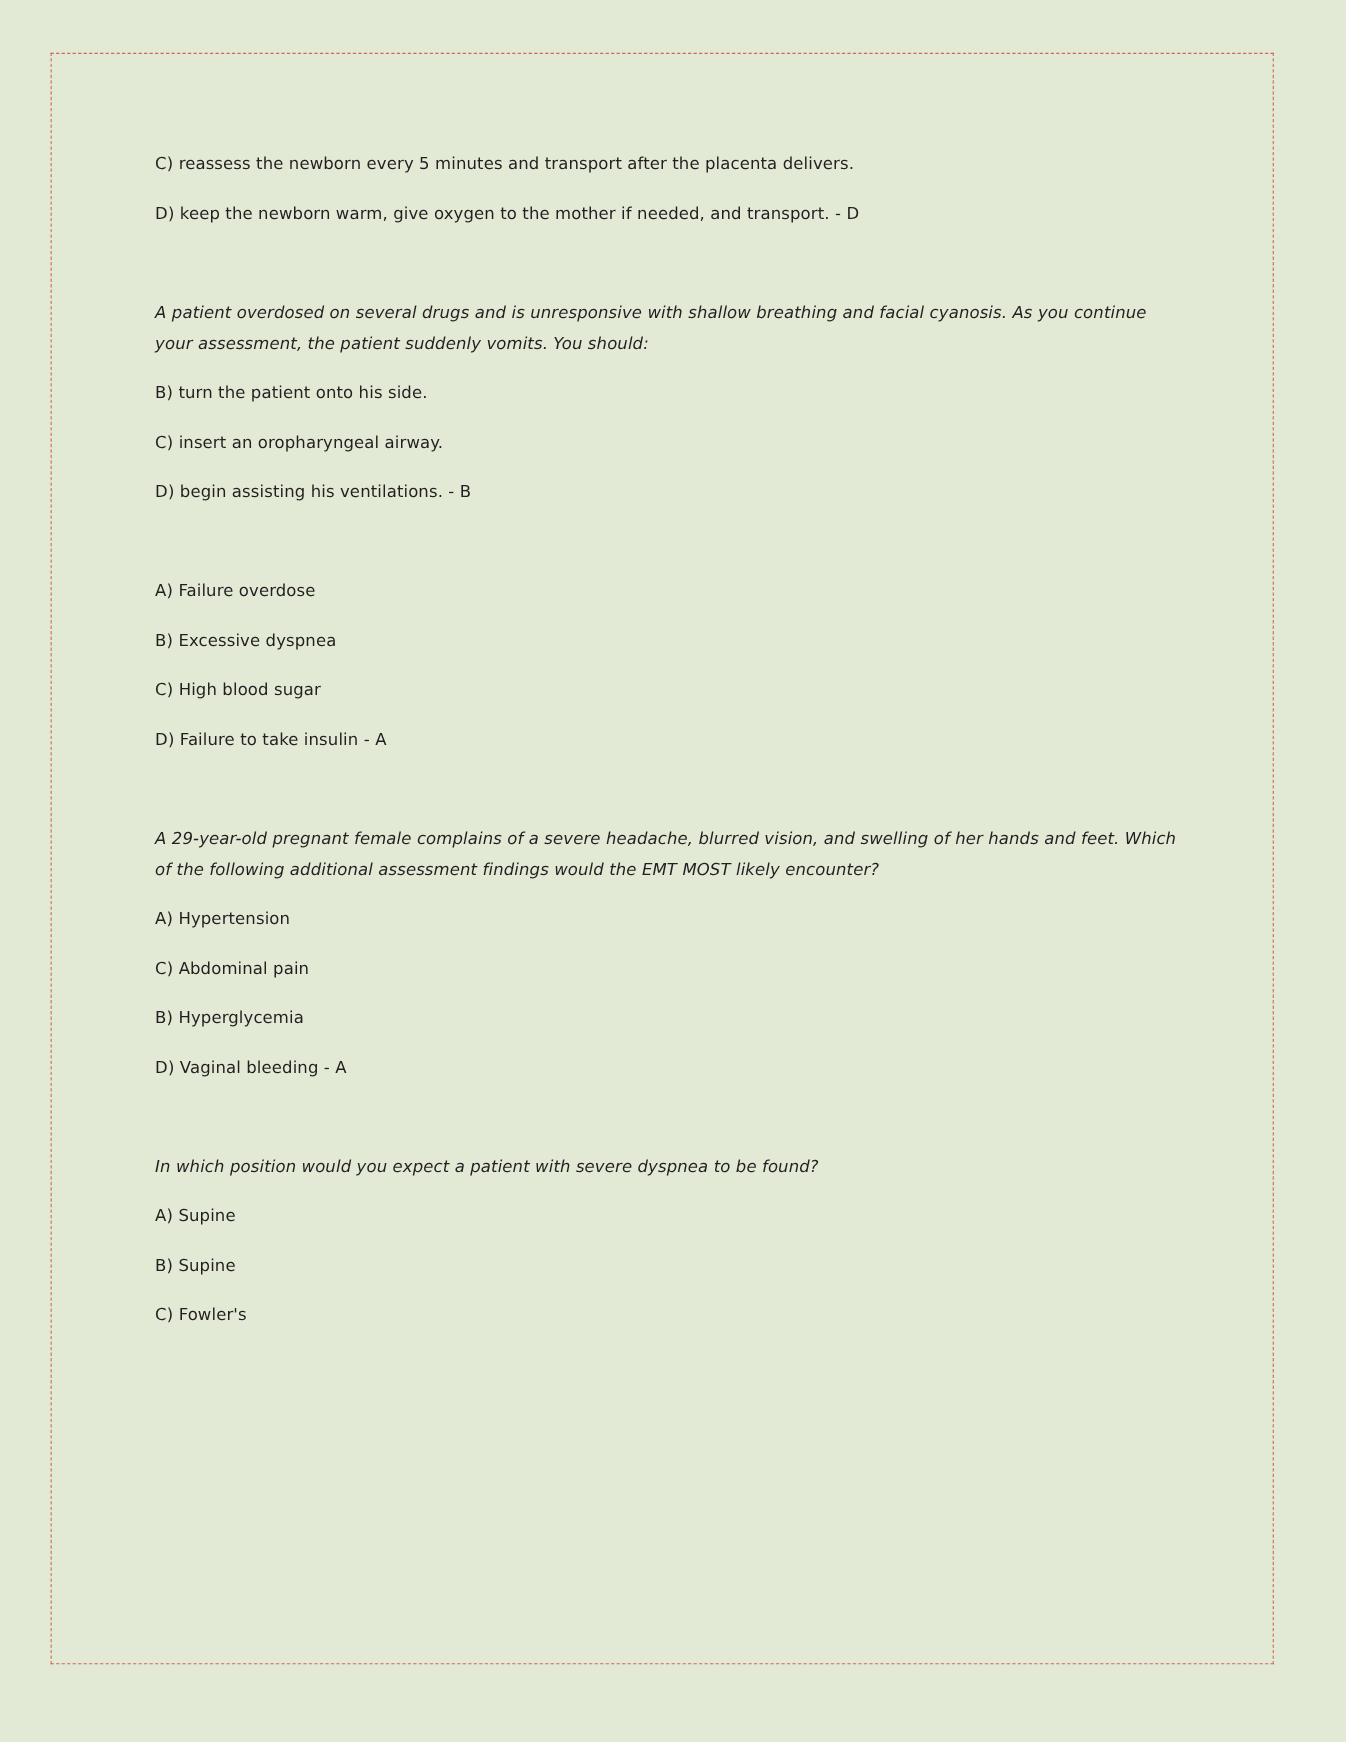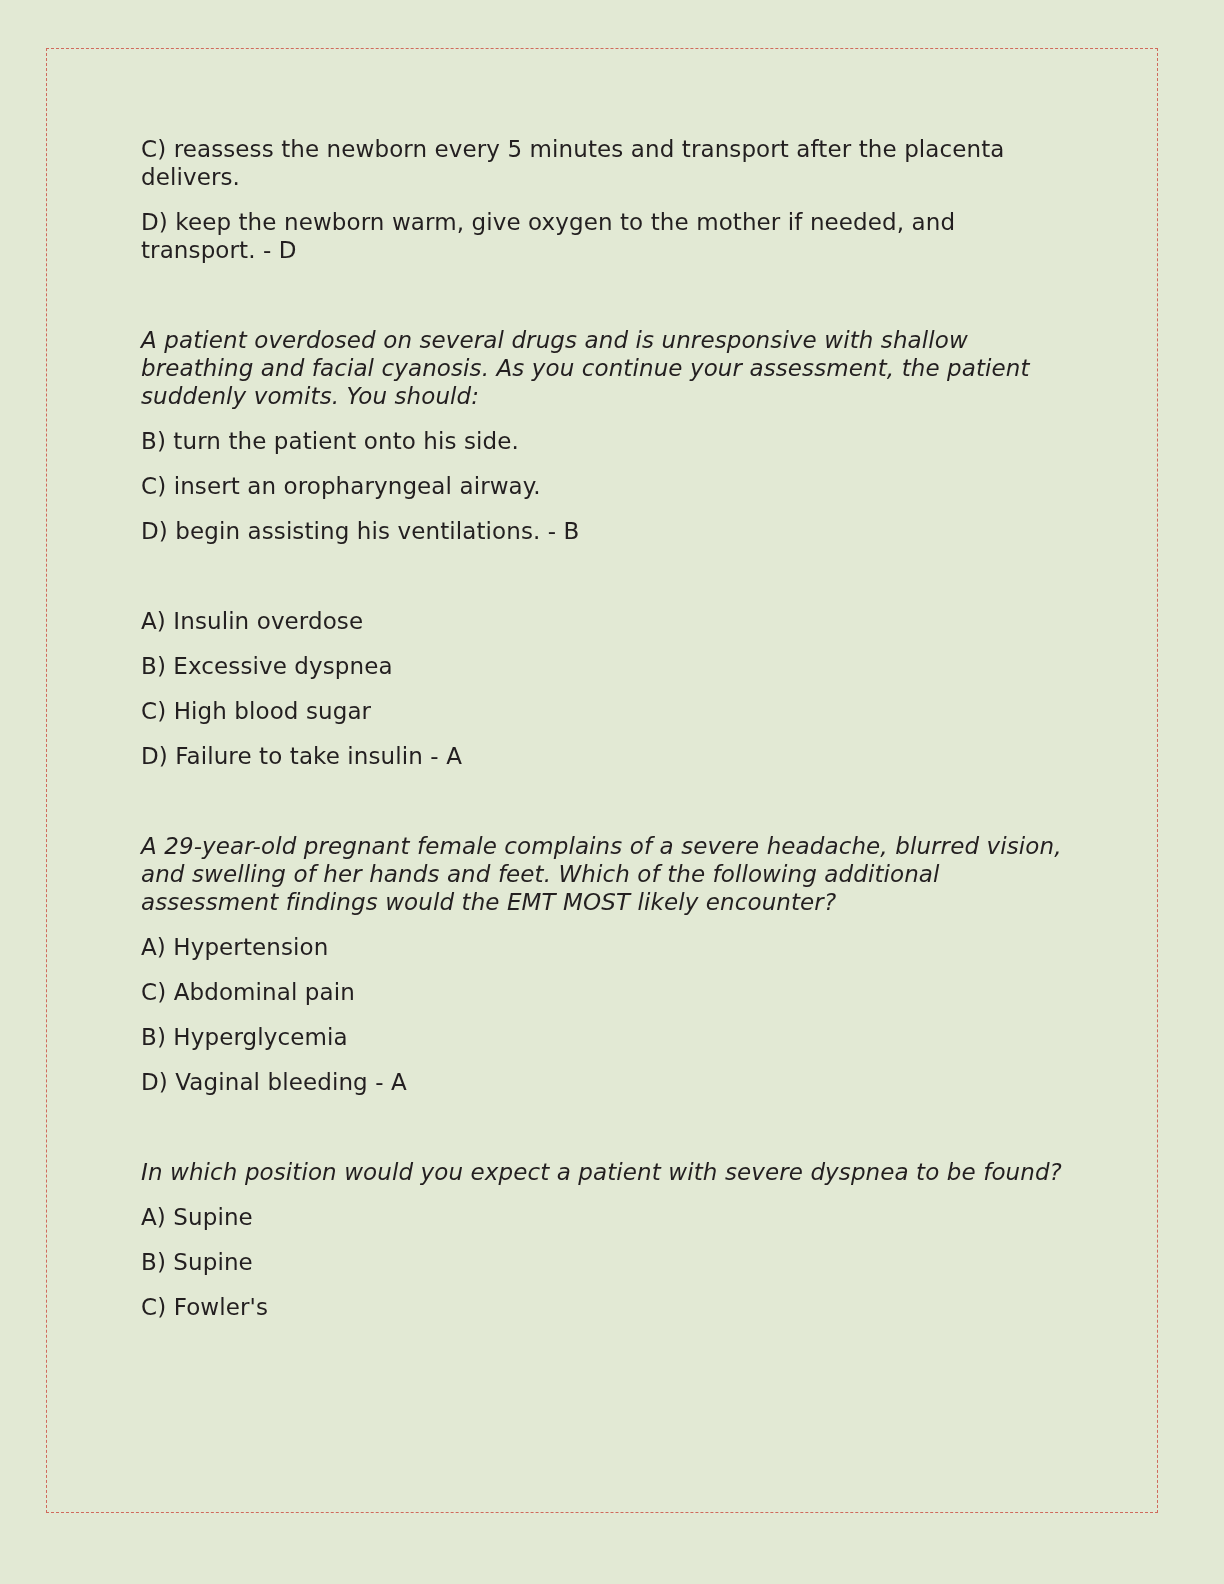--- a/index.html
+++ b/index.html
@@ -29,21 +29,21 @@
     box-sizing: border-box;
     pointer-events: none;
   }
   .content {
     position: absolute;
     left: 141px;
     top: 135px;
     width: 930px;
   }
   .line {
-    font-size: 23px;
+    font-size: 15px;
     line-height: 28px;
     color: #231f20;
     letter-spacing: 0.1px;
   }
   .stem {
     margin-bottom: 17px;
     font-style: italic;
   }
   .option {
     margin-bottom: 17px;
@@ -72,21 +72,21 @@
     </div>
 
     <div class="block">
       <div class="line stem">A patient overdosed on several drugs and is unresponsive with shallow breathing and facial cyanosis. As you continue your assessment, the patient suddenly vomits. You should:</div>
       <div class="line option">B) turn the patient onto his side.</div>
       <div class="line option">C) insert an oropharyngeal airway.</div>
       <div class="line option">D) begin assisting his ventilations. - B</div>
     </div>
 
     <div class="block">
-      <div class="line option">A) Insulin overdose</div>
+      <div class="line option">A) Failure overdose</div>
       <div class="line option">B) Excessive dyspnea</div>
       <div class="line option">C) High blood sugar</div>
       <div class="line option">D) Failure to take insulin - A</div>
     </div>
 
     <div class="block">
       <div class="line stem">A 29-year-old pregnant female complains of a severe headache, blurred vision, and swelling of her hands and feet. Which of the following additional assessment findings would the EMT MOST likely encounter?</div>
       <div class="line option">A) Hypertension</div>
       <div class="line option">C) Abdominal pain</div>
       <div class="line option">B) Hyperglycemia</div>

